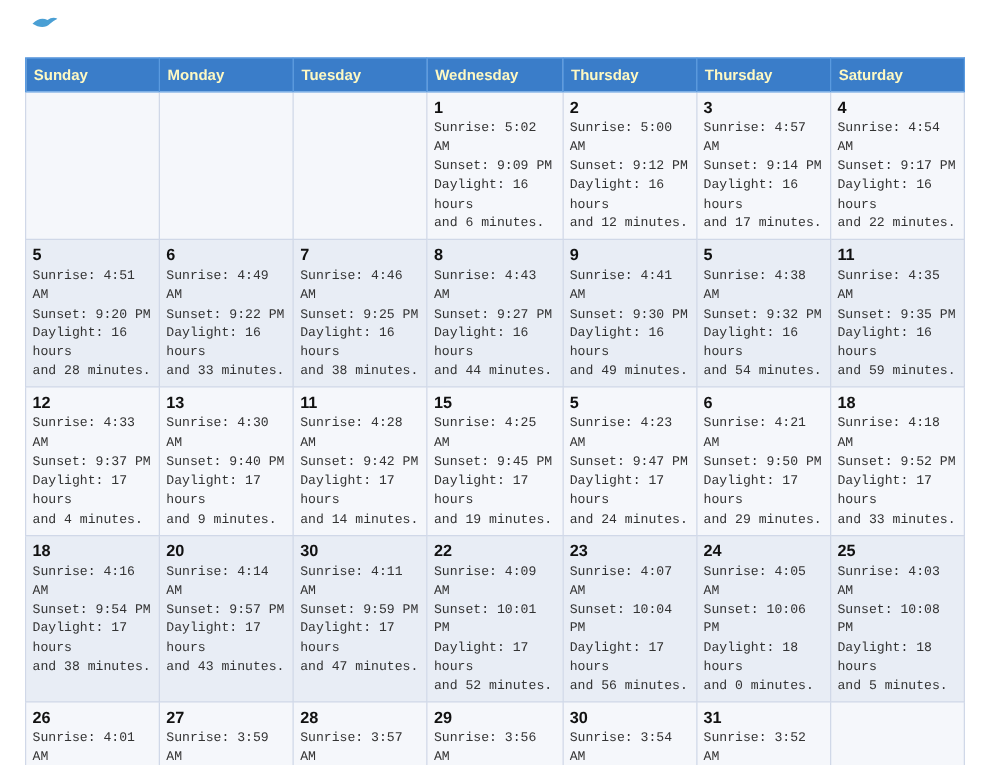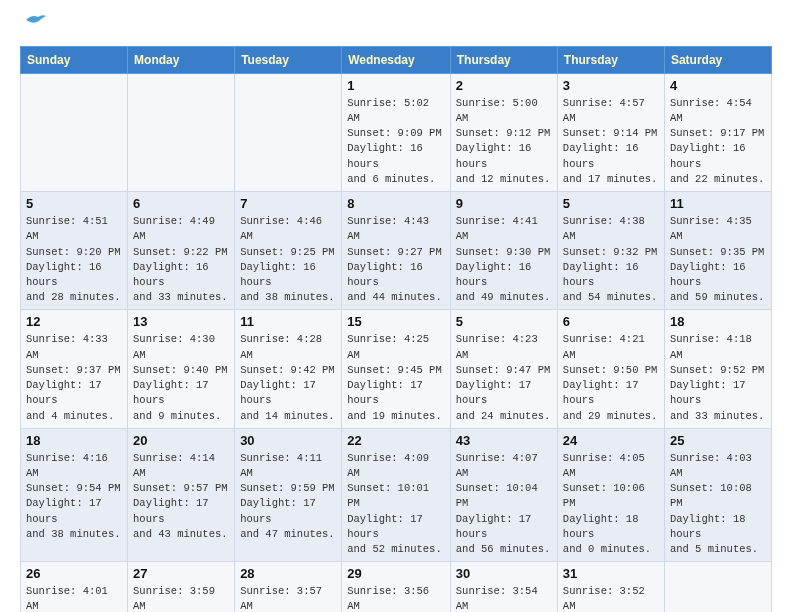--- a/index.html
+++ b/index.html
@@ -211,21 +211,21 @@
         </td>
         <td>
           <span class="day-number">30</span>
           <div class="day-info">Sunrise: 4:11 AM<br>Sunset: 9:59 PM<br>Daylight: 17 hours<br>and 47 minutes.</div>
         </td>
         <td>
           <span class="day-number">22</span>
           <div class="day-info">Sunrise: 4:09 AM<br>Sunset: 10:01 PM<br>Daylight: 17 hours<br>and 52 minutes.</div>
         </td>
         <td>
-          <span class="day-number">43</span>
+          <span class="day-number">23</span>
           <div class="day-info">Sunrise: 4:07 AM<br>Sunset: 10:04 PM<br>Daylight: 17 hours<br>and 56 minutes.</div>
         </td>
         <td>
           <span class="day-number">24</span>
           <div class="day-info">Sunrise: 4:05 AM<br>Sunset: 10:06 PM<br>Daylight: 18 hours<br>and 0 minutes.</div>
         </td>
         <td>
           <span class="day-number">25</span>
           <div class="day-info">Sunrise: 4:03 AM<br>Sunset: 10:08 PM<br>Daylight: 18 hours<br>and 5 minutes.</div>
         </td>

